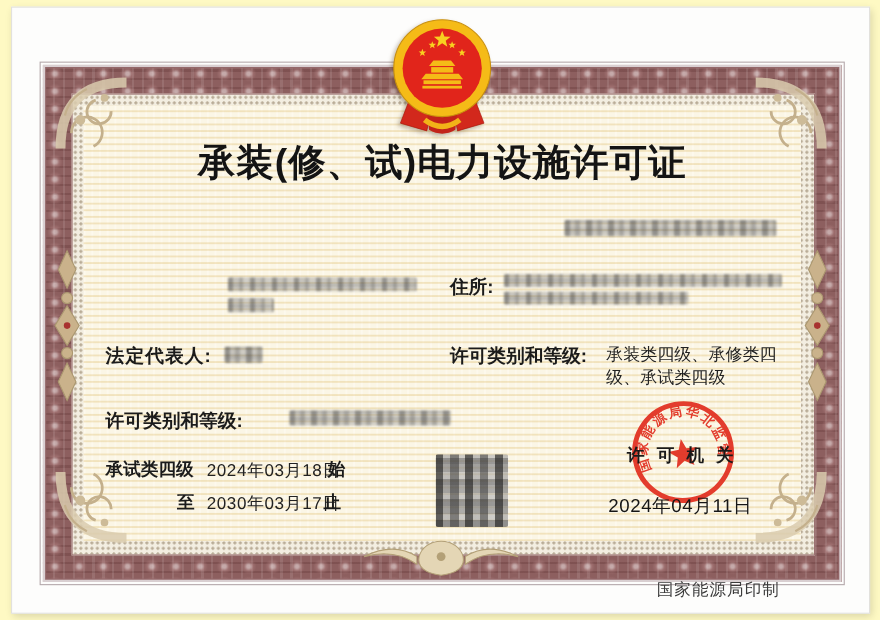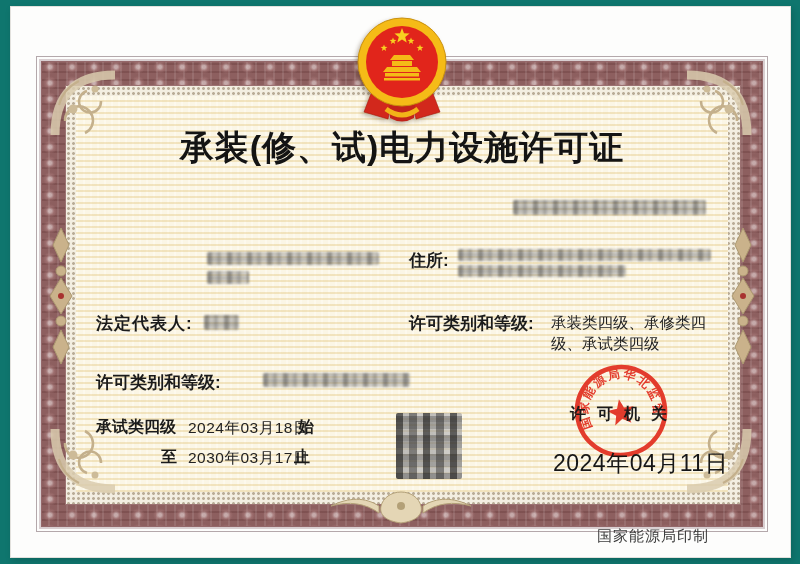--- a/index.html
+++ b/index.html
@@ -1,16 +1,16 @@
 <!DOCTYPE html>
 <html><head>
 <meta charset="utf-8">
 <style>
   html,body{margin:0;padding:0;}
-  .canvas{position:relative;width:800px;height:564px;background:#0f766e;overflow:hidden;
+  .canvas{position:relative;width:800px;height:564px;background:#fef9c3;overflow:hidden;
           font-family:"Liberation Sans","DejaVu Sans",sans-serif;color:#1c1c1c;}
   .paper{position:absolute;left:10px;top:6px;width:779px;height:550px;background:#fdfdfc;
          border:1px solid #e2e1dd;box-shadow:2px 3px 7px rgba(0,0,0,.14);}
   
   .frame{position:absolute;left:38px;top:58px;width:726px;height:470px;
          background-color:#8d5f5f;
          background-image:
            radial-gradient(circle at 50% 50%, rgba(243,231,231,.55) 1.5px, rgba(186,138,138,.38) 4px, rgba(120,70,70,0) 7px),
            repeating-linear-gradient(90deg, rgba(255,255,255,.10) 0 2px, rgba(255,255,255,0) 2px 9px),
            repeating-linear-gradient(0deg, rgba(78,34,34,.22) 0 2px, rgba(78,34,34,0) 2px 8px);
@@ -54,21 +54,21 @@
         repeating-linear-gradient(90deg, rgba(40,40,42,.78) 0 7px, rgba(160,160,162,.45) 7px 13px, rgba(70,70,72,.7) 13px 21px, rgba(192,192,194,.4) 21px 27px),
         repeating-linear-gradient(0deg, rgba(50,50,52,.7) 0 6px, rgba(150,150,152,.45) 6px 12px, rgba(80,80,82,.62) 12px 19px);}
   
   .v-lbl{position:absolute;font-size:16px;font-weight:700;color:#1b1b1b;}
   .v-date{position:absolute;font-size:15.5px;color:#222;letter-spacing:.5px;}
   
   .seal{position:absolute;left:570px;top:360px;width:100px;height:100px;opacity:.95;
         transform:rotate(-10deg);}
   .authority{position:absolute;left:560px;top:403px;width:126px;text-align:center;
              font-size:16px;font-weight:700;letter-spacing:11px;color:#1a1a1a;z-index:5;}
-  .sealdate{position:absolute;left:552px;top:447px;font-size:23px;color:#161616;letter-spacing:.5px;}
+  .sealdate{position:absolute;left:552px;top:447px;font-size:17px;color:#161616;letter-spacing:.5px;}
   .footer{position:absolute;left:596px;top:526px;font-size:15px;color:#3b3b3b;letter-spacing:1px;}
   .emblem{position:absolute;left:350px;top:14px;width:104px;height:112px;
           filter:drop-shadow(-2px 2px 2px rgba(70,45,20,.35));z-index:6;}
 </style>
 </head>
 <body>
 
 <div class="canvas">
   <div class="paper">
 

